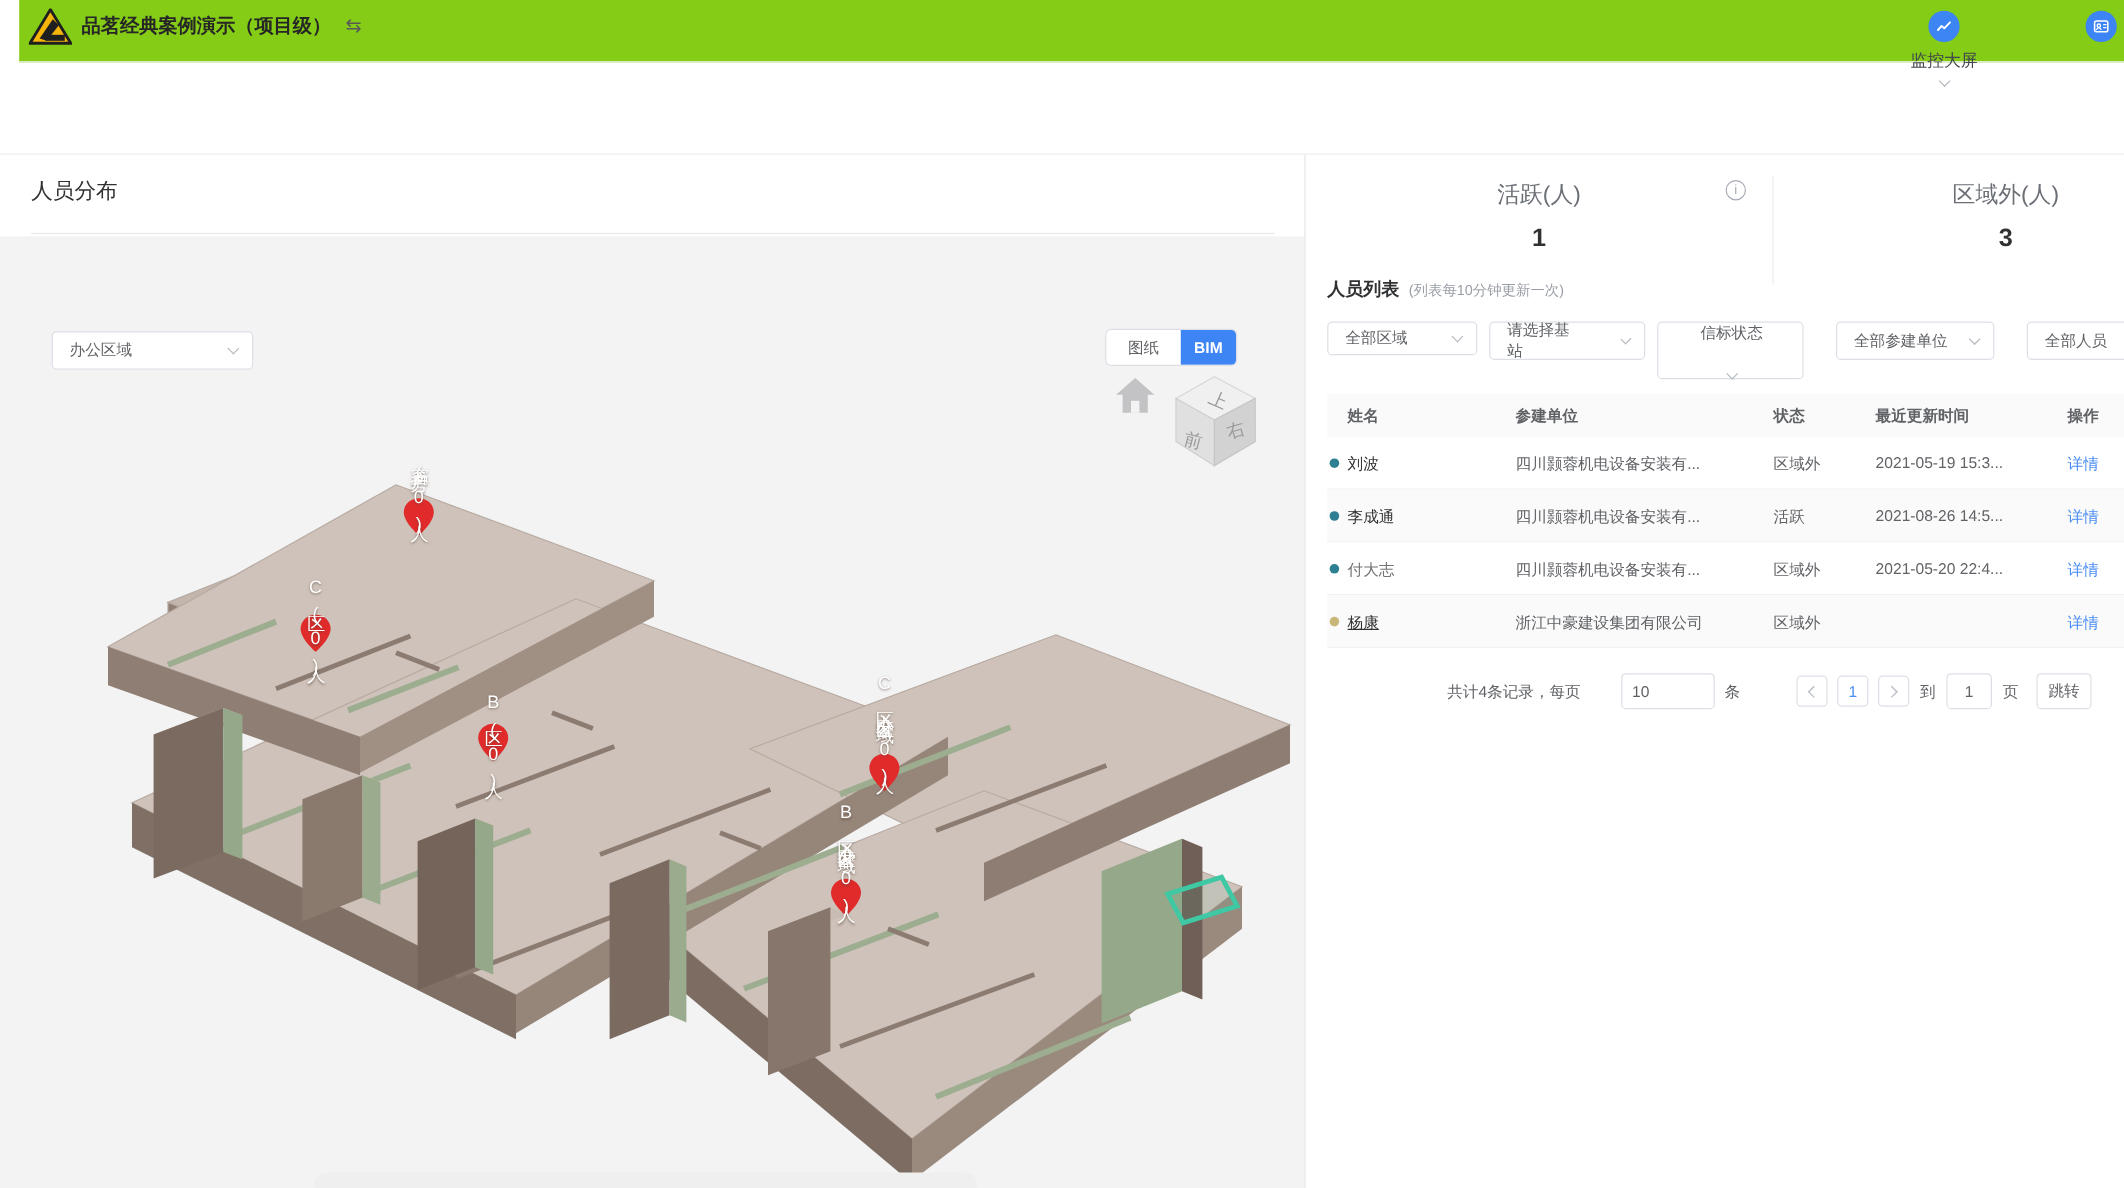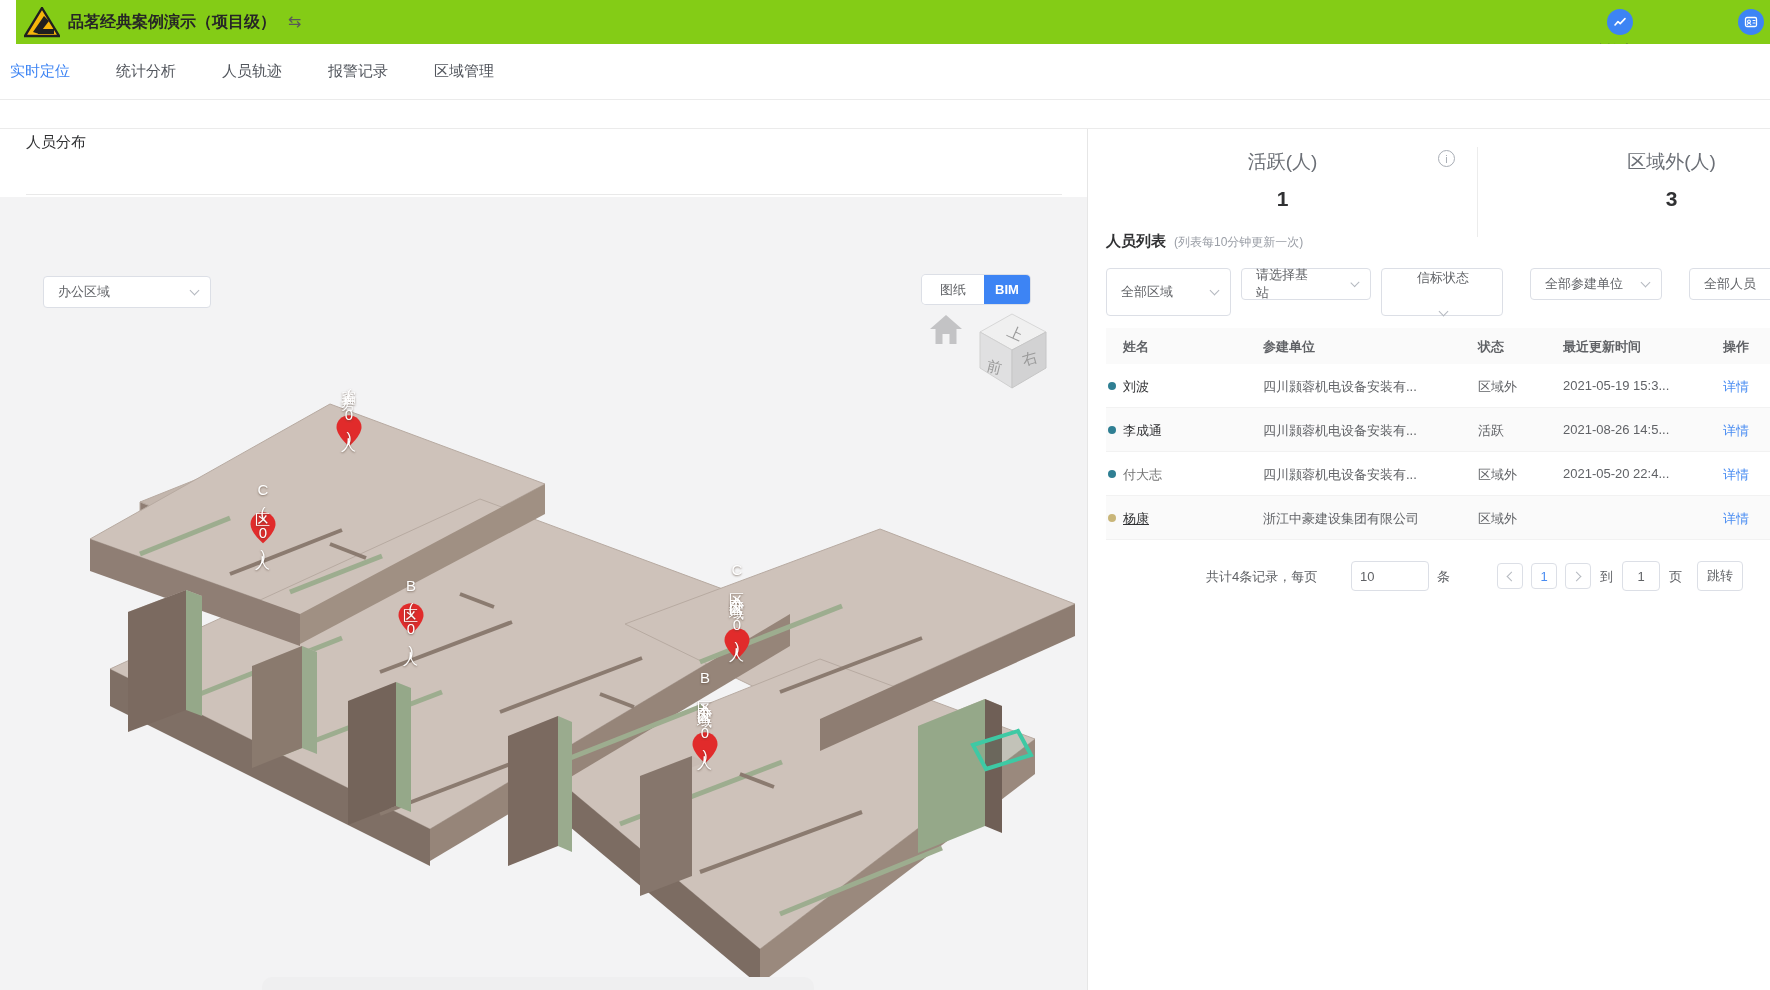--- a/index.html
+++ b/index.html
@@ -54,32 +54,25 @@
         <svg width="14" height="14" viewBox="0 0 14 14">
             <rect x="1.5" y="2.5" width="11" height="9" rx="1.5" stroke="#fff" stroke-width="1.3" fill="none"></rect>
             <circle cx="5" cy="6.4" r="1.4" stroke="#fff" stroke-width="1.1" fill="none"></circle>
             <path d="M3.2 9.6c.4-1 1-1.4 1.8-1.4s1.4.4 1.8 1.4M9 5.5h2M9 8h2" stroke="#fff" stroke-width="1.1" fill="none" stroke-linecap="round"></path>
           </svg>
       </span>
       <span style="font-size:14px;color:#41454c;">通</span>
     </div>
   </div>
 
-  <div class="abs" style="left:0;top:44px;width:1770px;height:56px;background:#fff;border-bottom:1px solid #ebebeb;display:flex;align-items:center;gap:46px;padding-left:10px;">
-    <span class="tab active">实时定位</span>
-    <span class="tab">统计分析</span>
-    <span class="tab">人员轨迹</span>
-    <span class="tab">报警记录</span>
-    <span class="tab">区域管理</span>
-  </div>
 
   <div class="abs" style="left:0;top:128px;width:1770px;height:1px;background:#ebebeb;"></div>
 
   <div class="abs" style="left:0;top:129px;width:1087px;height:861px;background:#fff;">
-    <div class="abs" style="left:26px;top:4px;font-size:15px;color:#303133;">人员分布</div>
+    <div class="abs" style="left:26px;top:18px;font-size:18px;color:#303133;">人员分布</div>
     <div class="abs" style="left:26px;top:65px;width:1036px;height:1px;background:#e9e9e9;"></div>
 
     <div class="abs" style="left:0;top:68px;width:1087px;height:793px;background:#f3f3f4;overflow:hidden;">
 
       <svg class="abs" style="left:80px;top:197px;" width="1000" height="595" viewBox="0 0 1000 595">
         <g stroke="#b7aaa1" stroke-width="1">
           <polygon points="60,108 130,80 166,94 96,122" fill="#c3b6ad"></polygon>
           <polygon points="60,108 96,122 96,140 60,126" fill="#8f7e74"></polygon>
           <polygon points="10,145 250,10 465,90 220,220" fill="#cec2ba"></polygon>
           <polygon points="30,275 400,105 710,220 350,435" fill="#cec2ba"></polygon>
@@ -215,21 +208,21 @@
     <div class="abs" style="left:389px;top:20px;width:389px;">
       <div class="statlabel">区域外(人)</div>
       <div class="statvalue" style="margin-top:12px;">3</div>
     </div>
 
     <div class="abs" style="left:18px;top:103px;display:flex;align-items:baseline;gap:8px;">
       <span style="font-size:15px;font-weight:bold;color:#303133;">人员列表</span>
       <span style="font-size:12px;color:#9a9ea6;">(列表每10分钟更新一次)</span>
     </div>
 
-    <div class="drop abs" style="left:18px;top:139px;width:125px;height:48px;">
+    <div class="drop abs" style="left:18px;top:139px;width:125px;height:28px;">
       <span>全部区域</span>
         <span class="chev" style="margin-top:-3px;"></span>
     </div>
     <div class="drop abs" style="left:153px;top:139px;width:130px;height:32px;gap:44px;">
       <span>请选择基站</span>
         <span class="chev" style="margin-top:-3px;"></span>
     </div>
     <div class="drop abs" style="left:293px;top:139px;width:122px;height:48px;flex-direction:column;">
       <span>信标状态</span>
         <span class="chev" style="margin-top:-3px;"></span>

